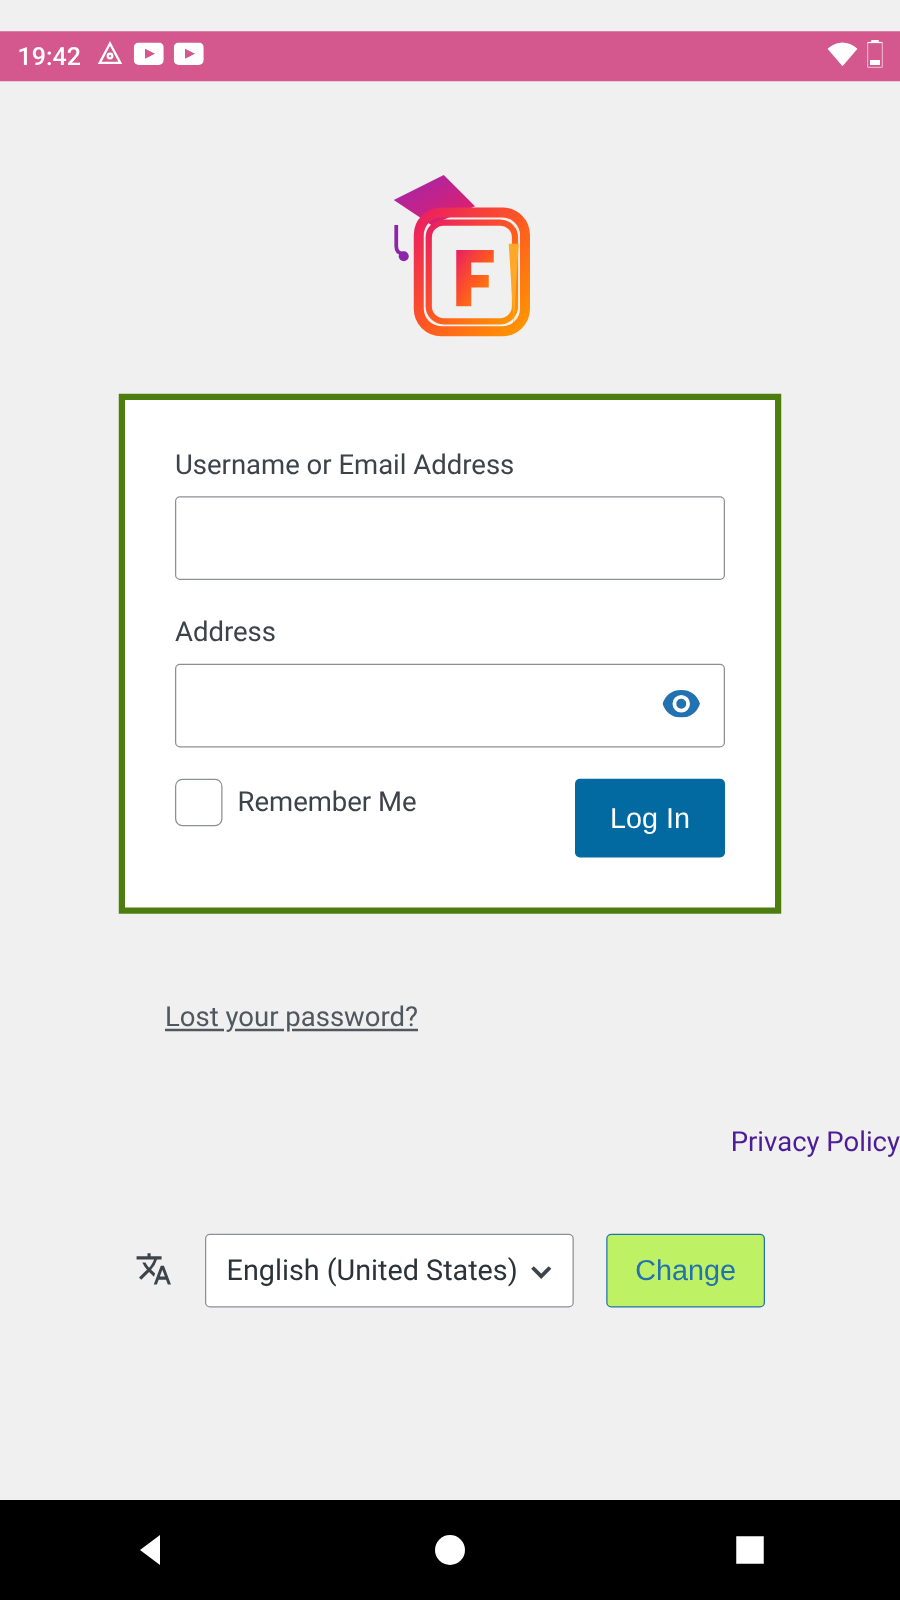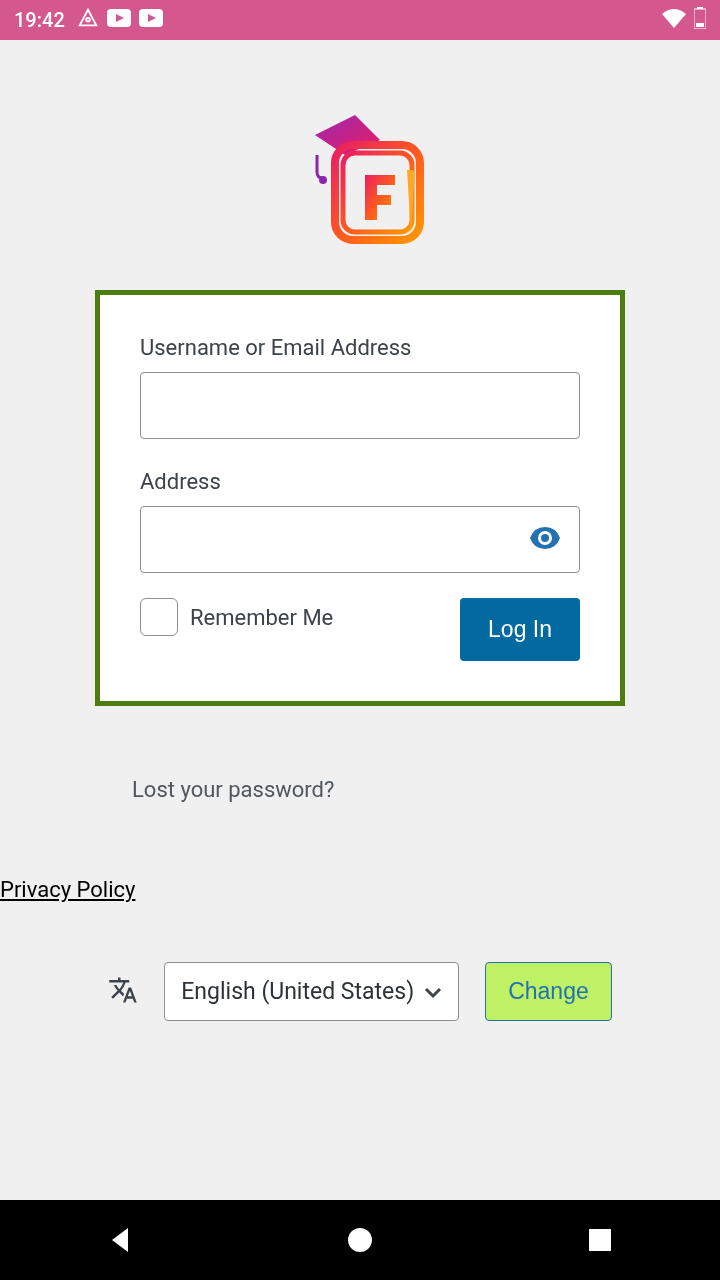--- a/index.html
+++ b/index.html
@@ -12,20 +12,21 @@
   overflow: hidden;
 }
 .status-bar {
   height: 40px;
   background: #d4578e;
   display: flex;
   align-items: center;
   justify-content: space-between;
   padding: 0 14px;
   color: #fff;
+  margin-top: 25px;
 }
 .status-left { display: flex; align-items: center; gap: 12px; }
 .status-time { font-size: 20px; font-weight: 500; }
 .status-icons-left { display: flex; gap: 8px; align-items: center; }
 .status-right { display: flex; gap: 8px; align-items: center; }
 .content { padding-top: 60px; }
 .logo-wrap { display: flex; justify-content: center; margin-bottom: 40px; }
 .logo-box { width: 150px; height: 150px; position: relative; }
 .login-card {
   background: #fff;
@@ -82,28 +83,28 @@
   padding: 18px 28px;
   font-size: 23px;
   cursor: pointer;
 }
 .lost-pwd {
   margin: 55px 0 0 132px;
   font-size: 22px;
   color: #50575e;
   cursor: pointer;
   display: inline-block;
+  text-decoration: underline;
 }
 .privacy {
   display: block;
-  text-align: left;
+  text-align: right;
   margin-top: 75px;
   font-size: 22px;
-  color: #000000;
-  text-decoration: underline;
+  color: #4c1d95;
   cursor: pointer;
 }
 .lang-row {
   display: flex;
   justify-content: center;
   align-items: center;
   gap: 26px;
   margin-top: 60px;
 }
 .lang-icon { color: #3c434a; }

